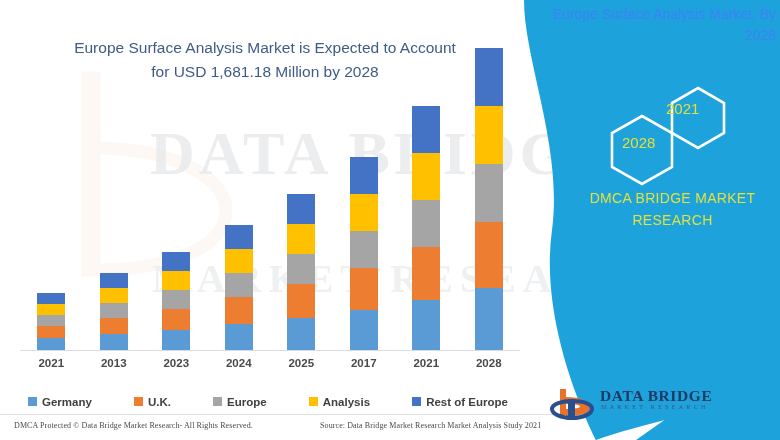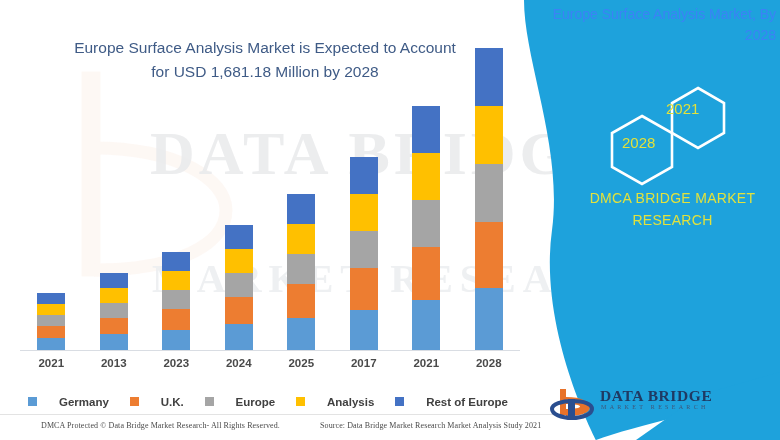--- a/index.html
+++ b/index.html
@@ -54,31 +54,31 @@
   .xlabels div{
     width:62px;text-align:center;font-size:11.5px;color:#4a4a4a;font-weight:bold;
     padding-top:5px;
   }
 
   
   .legend{
     position:absolute;left:28px;top:375px;width:480px;height:20px;
     display:flex;align-items:center;justify-content:space-between;
   }
-  .lg-item{display:flex;align-items:center;gap:22px;margin-top:33px;}
+  .lg-item{display:flex;align-items:center;gap:5px;margin-top:33px;}
   .lg-sw{width:9px;height:9px;display:inline-block;}
   .lg-tx{font-size:11.5px;color:#404040;font-weight:bold;white-space:nowrap;}
 
   
   .footer{
     position:absolute;left:0;top:414px;width:780px;height:26px;
     border-top:1px solid #e3e3e3;
   }
   .f-left{position:absolute;left:14px;top:6px;font-size:8px;color:#4a4a4a;
-          font-family:"Liberation Serif", serif;white-space:nowrap;letter-spacing:.1px;margin-left:27px;}
+          font-family:"Liberation Serif", serif;white-space:nowrap;letter-spacing:.1px;}
   .f-right{position:absolute;left:288px;top:6px;font-size:8px;color:#4a4a4a;
            font-family:"Liberation Serif", serif;white-space:nowrap;letter-spacing:.1px;padding-left:32px;}
 
   
   #bluepanel{position:absolute;left:0;top:0;width:780px;height:440px;pointer-events:none;}
   .panel-title{
     position:absolute;left:536px;top:4px;width:240px;
     color:#3b82f6;font-size:14px;line-height:1.5;text-align:right;font-weight:400;
   }
   .hexwrap{position:absolute;left:596px;top:82px;width:140px;height:110px;}

